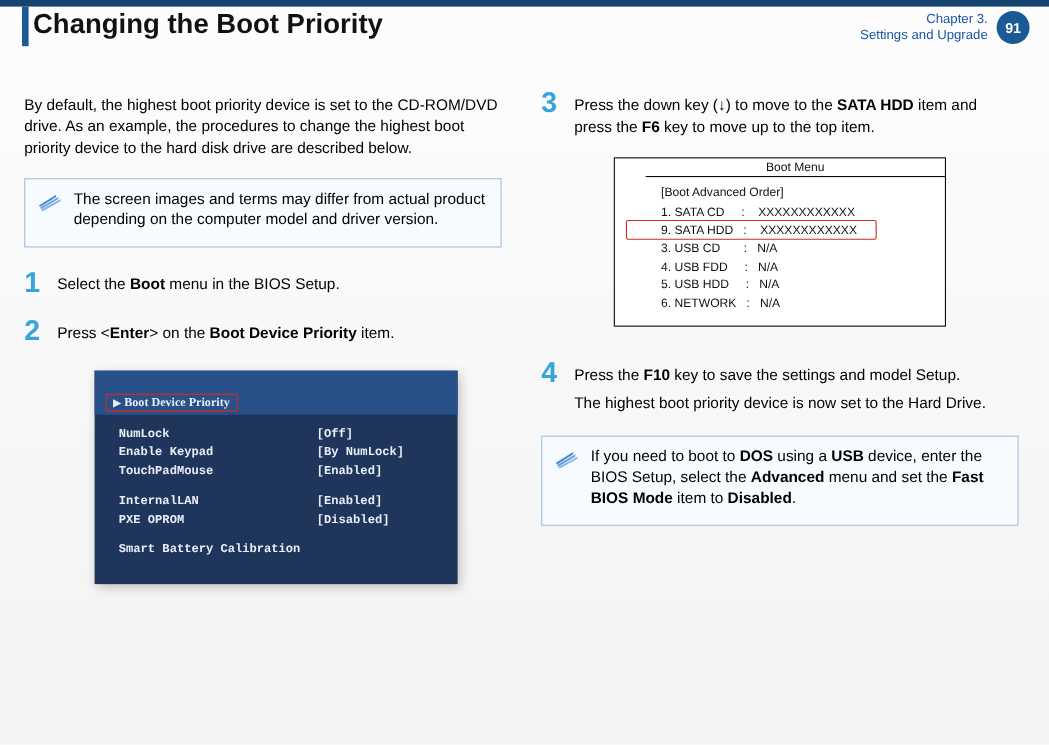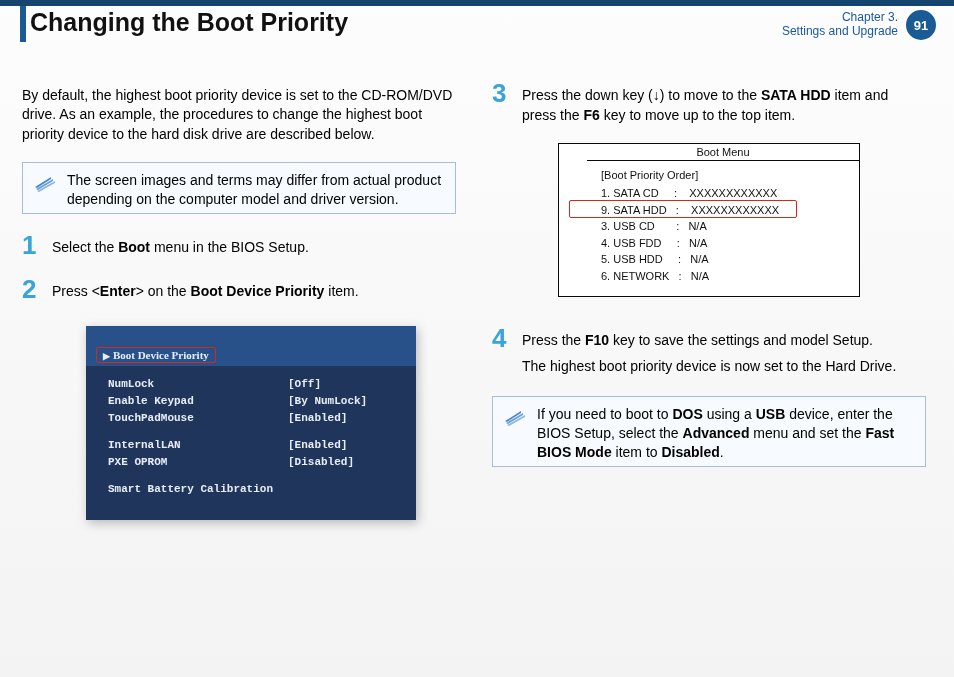--- a/index.html
+++ b/index.html
@@ -83,21 +83,21 @@
 
   .intro {
     font-size: 14px;
     line-height: 1.38;
   }
 
   .note {
     margin-top: 18px;
     border: 1px solid #a4bedd;
     background: #f7fbff;
-    padding: 8px 10px 4px 44px;
+    padding: 8px 10px 15px 44px;
     position: relative;
     font-size: 14px;
     line-height: 1.35;
   }
   .note-icon {
     position: absolute;
     left: 10px;
     top: 10px;
     width: 24px;
     height: 20px;
@@ -272,21 +272,21 @@
       <div class="step" style="margin-top:0">
         <div class="step-num">3</div>
         <div class="step-body">
           <span>Press the down key (↓) to move to the </span><b>SATA HDD</b><span> item and press the </span><b>F6</b><span> key to move up to the top item.</span>
         </div>
       </div>
 
       <div class="bm">
         <div class="bm-head">Boot Menu</div>
         <div class="bm-body">
-          <div class="bm-sub">[Boot Priority Order]</div>
+          <div class="bm-sub">[Boot Advanced Order]</div>
           <div class="bm-line">1. SATA CD     :    XXXXXXXXXXXX</div>
           <div class="bm-line">9. SATA HDD   :    XXXXXXXXXXXX</div>
           <div class="bm-line">3. USB CD       :   N/A</div>
           <div class="bm-line">4. USB FDD     :   N/A</div>
           <div class="bm-line">5. USB HDD     :   N/A</div>
           <div class="bm-line">6. NETWORK   :   N/A</div>
           <div class="bm-hl" style="left:10px; top:56px; width:226px; height:16px;"></div>
         </div>
       </div>
 

